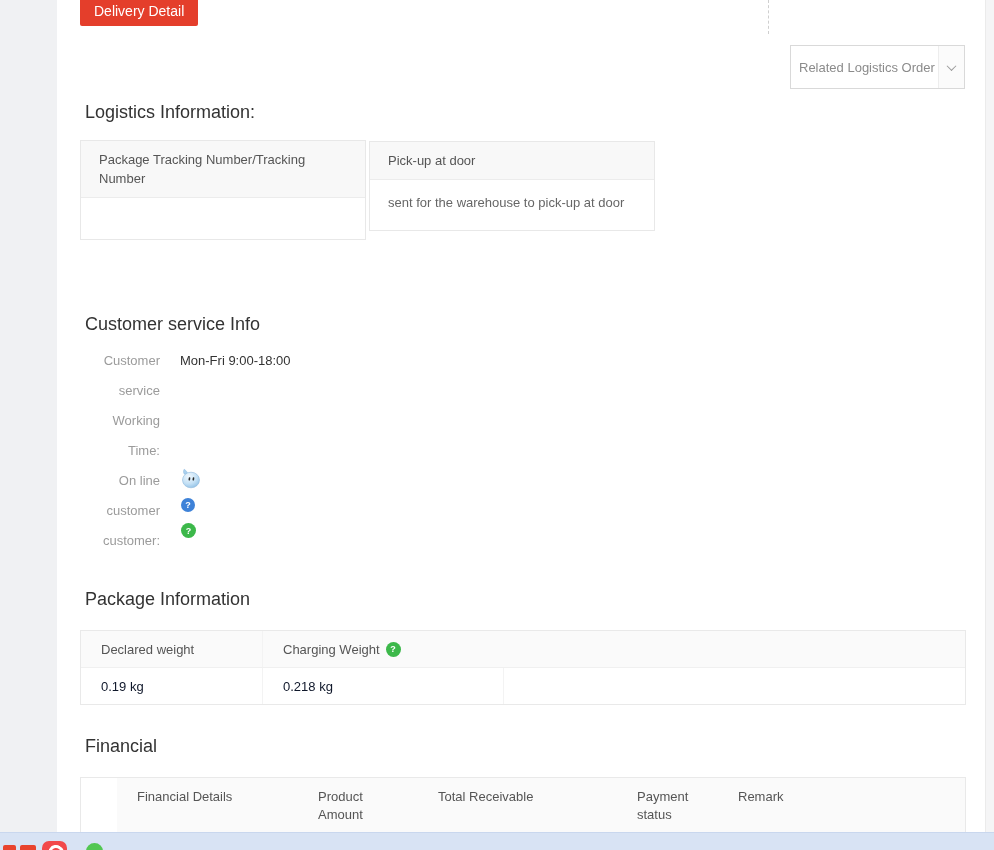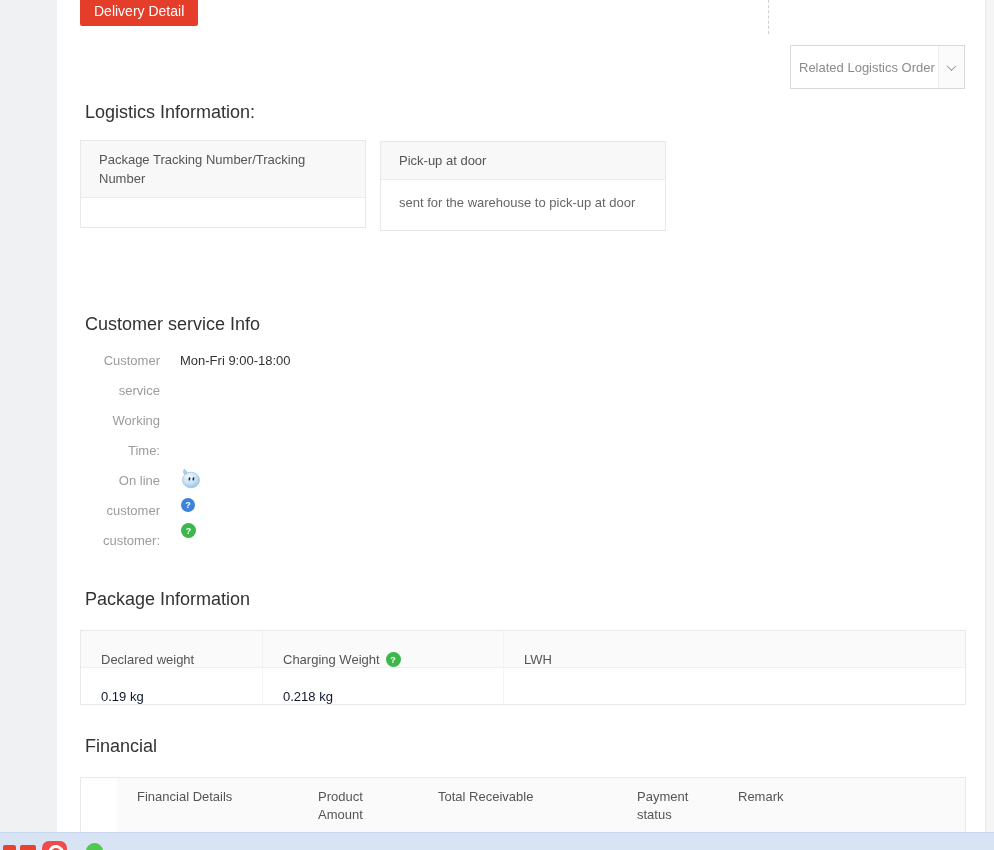--- a/index.html
+++ b/index.html
@@ -53,22 +53,22 @@
   }
   #logistics-heading { top: 102px; }
   #cs-heading { top: 314px; }
   #package-heading { top: 589px; }
   #financial-heading { top: 736px; }
 
   
   .card {
     position: absolute; background: #fff; border: 1px solid #e8e8e8; width: 286px;
   }
-  #tracking-card { left: 80px; top: 140px; height: 88px; }
-  #pickup-card   { left: 380px; top: 141px; height: 90px; }
+  #tracking-card { left: 80px; top: 140px; height: 100px; }
+  #pickup-card   { left: 369px; top: 141px; height: 90px; }
   .card .card-header {
     background: #f8f8f8; border-bottom: 1px solid #ececec;
     padding: 9px 18px; font-size: 13px; color: #555; line-height: 19px;
   }
   .card .card-body { padding: 11px 18px; font-size: 13px; color: #555; line-height: 20px; }
   .card .card-body .link { color: #4b7cd8; text-decoration: none; display: inline-block; }
   #pickup-card .card-body { color: #666; padding-top: 13px; }
 
   
   .field-label {
@@ -97,21 +97,21 @@
     border: 1px solid #e9e9e9; font-size: 13px;
   }
   #package-table { top: 630px; }
   #financial-table { top: 777px; height: 55px; overflow: hidden; border-bottom: none; padding-left: 36px; }
   .t-row { display: grid; align-items: center; }
   #package-table .t-row { grid-template-columns: 182px 241px 1fr; }
   #financial-table .t-row { grid-template-columns: 181px 120px 199px 101px 1fr; }
   .t-head { background: #fafafa; border-bottom: 1px solid #f0f0f0; color: #555; }
   #package-table .t-head { height: 37px; }
   #package-table .t-body { height: 36px; color: #0f172a; background: #fff; }
-  .t-cell { padding: 0 10px 0 20px; display: flex; align-items: flex-end; gap: 6px; }
+  .t-cell { padding: 0 10px 0 20px; display: flex; align-items: center; gap: 6px; }
   #package-table .t-cell { border-right: 1px solid #f3f3f3; height: 100%; }
   #package-table .t-cell:last-child { border-right: none; }
   #financial-table .t-head { height: 55px; align-items: start; }
   #financial-table .t-cell { padding-top: 10px; line-height: 18px; align-items: flex-start; }
   .wrap-narrow { max-width: 62px; display: inline-block; }
   .help-badge.inline { width: 15px; height: 15px; background: #3cb84a; margin: 0; flex: none; }
 
   
   .taskbar {
     position: absolute; left: 0; top: 832px; width: 994px; height: 18px;
@@ -198,23 +198,20 @@
 
 <div class="data-table" id="package-table">
   <div class="t-row t-head">
     <div class="t-cell">
         <span>Declared weight</span>
       </div>
     <div class="t-cell">
       <span>Charging Weight</span>
       <span class="help-badge inline">?</span>
     </div>
-    <div class="t-cell">
-        <span>LWH</span>
-      </div>
   </div>
   <div class="t-row t-body">
     <div class="t-cell">
         <span>0.19 kg</span>
       </div>
     <div class="t-cell">
         <span>0.218 kg</span>
       </div>
     <div class="t-cell">
         <span></span>

